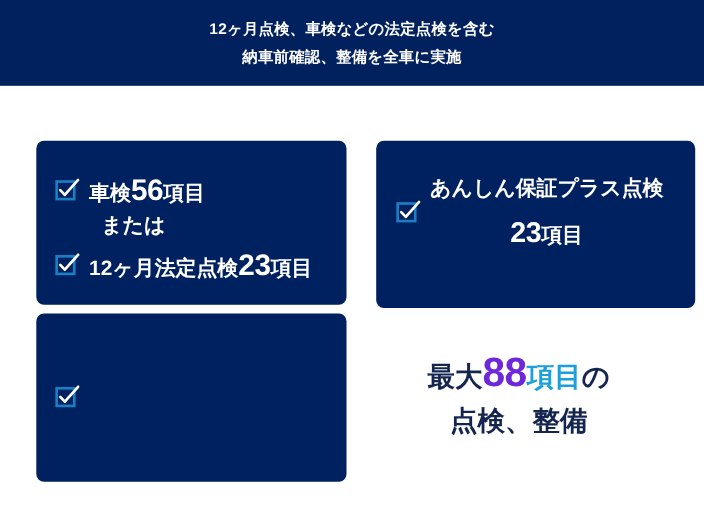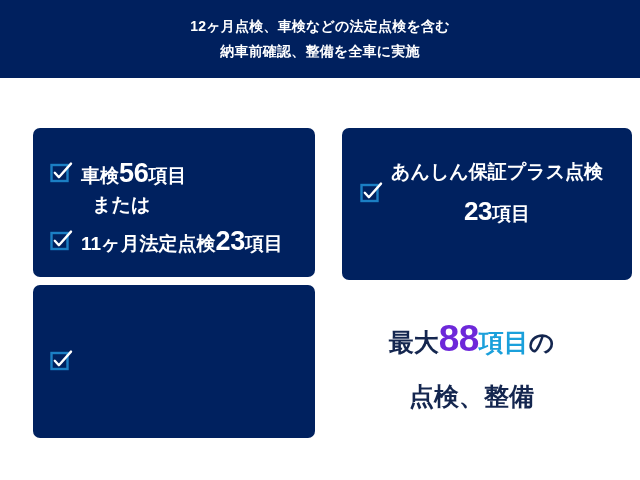--- a/index.html
+++ b/index.html
@@ -174,21 +174,21 @@
     font-size: 37px;
     letter-spacing: -0.5px;
   }
   .summary .line1 .mid {
     color: #1ba0db;
     font-size: 25px;
   }
   .summary .line2 {
     font-size: 25px;
     line-height: 32px;
-    margin-top: 22px;
+    margin-top: 8px;
     white-space: nowrap;
   }
 </style>
 </head>
 <body>
 
 <div class="header-band">
   <div class="header-line">12ヶ月点検、車検などの法定点検を含む</div>
   <div class="header-line">納車前確認、整備を全車に実施</div>
 </div>
@@ -210,21 +210,21 @@
       <span class="row-text row-indent">または</span>
     </div>
 
     <div class="row">
       <span class="checkbox-icon">
         <svg viewBox="0 0 23 23" xmlns="http://www.w3.org/2000/svg">
           <rect x="1.5" y="4" width="16" height="16" fill="none" stroke="#1b7fc4" stroke-width="2.4"></rect>
           <path d="M4.8 11.8 L8.9 16.2 L21 2.6" fill="none" stroke="#ffffff" stroke-width="2.4" stroke-linecap="round" stroke-linejoin="round"></path>
         </svg>
       </span>
-      <span class="row-text"><span class="num-sm">11</span><span>ヶ月法定点検</span><span class="num">23</span><span>項目</span></span>
+      <span class="row-text"><span class="num-sm">12</span><span>ヶ月法定点検</span><span class="num">23</span><span>項目</span></span>
     </div>
 
   </div>
 </div>
 
 <div class="card" id="card-warranty">
   <div class="card-rows">
     <span class="checkbox-icon">
       <svg viewBox="0 0 23 23" xmlns="http://www.w3.org/2000/svg">
         <rect x="1.5" y="4" width="16" height="16" fill="none" stroke="#1b7fc4" stroke-width="2.4"></rect>

